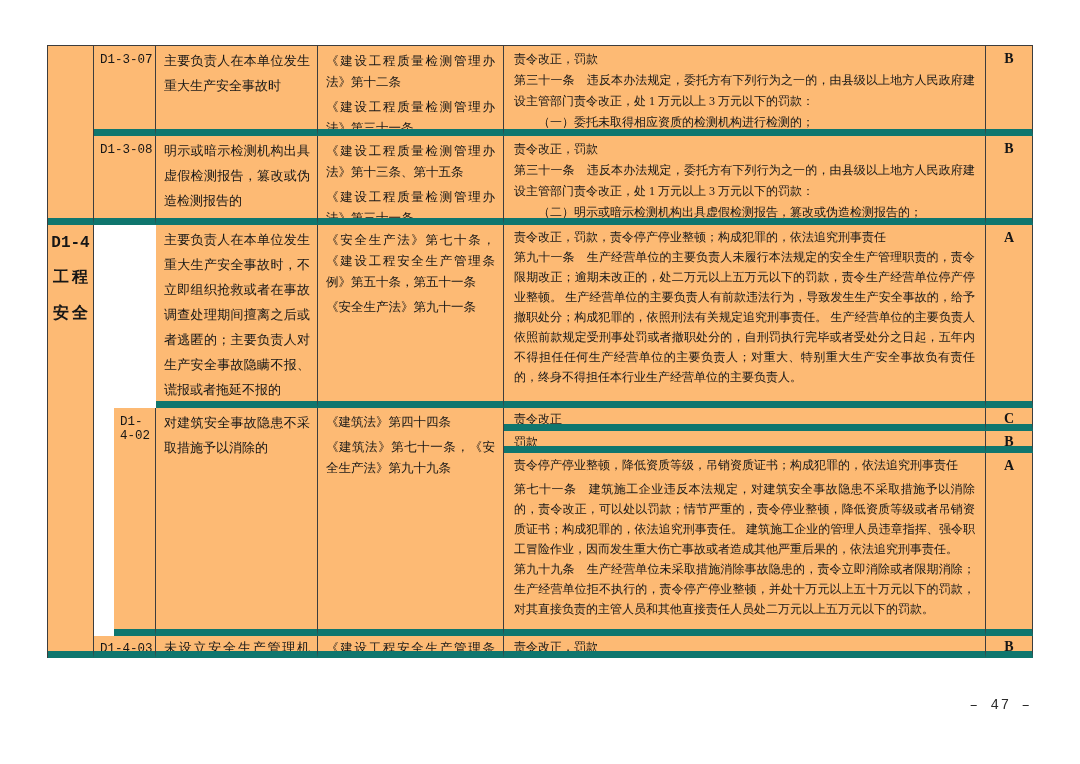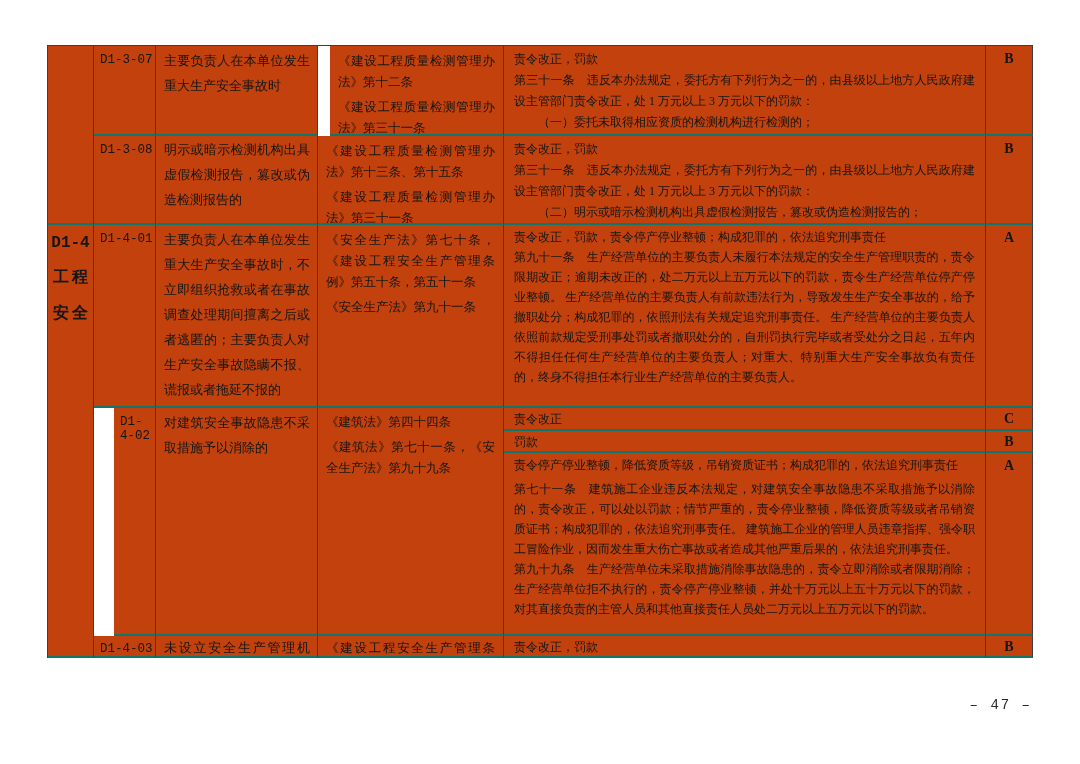--- a/index.html
+++ b/index.html
@@ -2,22 +2,22 @@
 <html><head>
 <meta charset="utf-8">
 <style>
   html,body{margin:0;padding:0;background:#ffffff;}
   .page{position:relative;width:1080px;height:764px;background:#ffffff;overflow:hidden;
         font-family:"Liberation Serif",serif;color:#161616;}
   .vtable{position:absolute;left:47px;top:45px;display:grid;
           grid-template-columns:46px 62px 162px 186px 482px 47px;
           grid-template-rows:90px 89px 183px 23px 22px 183px 22px;
           border-top:1px solid #3d3d3d;border-left:1px solid #3d3d3d;}
-  .cell{border-right:1px solid #3d3d3d;border-bottom:2px solid #0f766e;
-        box-sizing:border-box;overflow:hidden;background:#c2410c;}
+  .cell{border-right:1px solid #3d3d3d;border-bottom:7px solid #0f766e;
+        box-sizing:border-box;overflow:hidden;background:#fdba74;}
   
   .cat{ text-align:center;}
   .cat-id{font-family:"Liberation Mono",monospace;font-weight:bold;font-size:16px;margin-top:9px;}
   .cat-line{font-weight:bold;font-size:16px;letter-spacing:3px;margin-top:15px;padding-left:3px;}
   
   .code{font-family:"Liberation Mono",monospace;font-size:12.5px;padding:7px 2px 0 6px;}
   
   .desc{font-size:13px;line-height:25px;text-align:justify;padding:2px 7px 0 8px;}
   
   .legal{font-size:12.5px;line-height:21px;text-align:justify;padding:5px 8px 0 8px;}
@@ -46,45 +46,44 @@
 
     <div class="cell cat" style="grid-column:1;grid-row:1/3;"></div>
     <div class="cell cat" style="grid-column:1;grid-row:3/8;">
       <div class="cat-id">D1-4</div>
       <div class="cat-line">工程</div>
       <div class="cat-line">安全</div>
     </div>
 
     <div class="cell code" style="grid-column:2;grid-row:1;">D1-3-07</div>
     <div class="cell desc" style="grid-column:3;grid-row:1;">主要负责人在本单位发生重大生产安全事故时</div>
-    <div class="cell legal" style="grid-column:4;grid-row:1;margin-left:12px;">
+    <div class="cell legal" style="grid-column:4;grid-row:1;">
       <div>《建设工程质量检测管理办法》第十二条</div>
       <div>《建设工程质量检测管理办法》第三十一条</div>
     </div>
     <div class="cell content" style="grid-column:5;grid-row:1;">
       <div>责令改正，罚款</div>
       <div>第三十一条　违反本办法规定，委托方有下列行为之一的，由县级以上地方人民政府建设主管部门责令改正，处 1 万元以上 3 万元以下的罚款：</div>
       <div class="pen-item">（一）委托未取得相应资质的检测机构进行检测的；</div>
     </div>
     <div class="cell grade" style="grid-column:6;grid-row:1;">B</div>
 
     <div class="cell code" style="grid-column:2;grid-row:2;">D1-3-08</div>
-    <div class="cell desc" style="grid-column:3;grid-row:2;font-family:Liberation Mono, monospace;">明示或暗示检测机构出具虚假检测报告，篡改或伪造检测报告的</div>
+    <div class="cell desc" style="grid-column:3;grid-row:2;">明示或暗示检测机构出具虚假检测报告，篡改或伪造检测报告的</div>
     <div class="cell legal" style="grid-column:4;grid-row:2;">
       <div>《建设工程质量检测管理办法》第十三条、第十五条</div>
       <div>《建设工程质量检测管理办法》第三十一条</div>
     </div>
     <div class="cell content" style="grid-column:5;grid-row:2;">
       <div>责令改正，罚款</div>
       <div>第三十一条　违反本办法规定，委托方有下列行为之一的，由县级以上地方人民政府建设主管部门责令改正，处 1 万元以上 3 万元以下的罚款：</div>
       <div class="pen-item">（二）明示或暗示检测机构出具虚假检测报告，篡改或伪造检测报告的；</div>
     </div>
     <div class="cell grade" style="grid-column:6;grid-row:2;">B</div>
 
-    <div class="cell code" style="grid-column:2;grid-row:3;">D1-4-01</div>
     <div class="cell desc" style="grid-column:3;grid-row:3;">主要负责人在本单位发生重大生产安全事故时，不立即组织抢救或者在事故调查处理期间擅离之后或者逃匿的；主要负责人对生产安全事故隐瞒不报、谎报或者拖延不报的</div>
     <div class="cell legal" style="grid-column:4;grid-row:3;">
       <div>《安全生产法》第七十条，《建设工程安全生产管理条例》第五十条，第五十一条</div>
       <div>《安全生产法》第九十一条</div>
     </div>
     <div class="cell content content-lg" style="grid-column:5;grid-row:3;">
       <div>责令改正，罚款，责令停产停业整顿；构成犯罪的，依法追究刑事责任</div>
       <div>第九十一条　生产经营单位的主要负责人未履行本法规定的安全生产管理职责的，责令限期改正；逾期未改正的，处二万元以上五万元以下的罚款，责令生产经营单位停产停业整顿。 生产经营单位的主要负责人有前款违法行为，导致发生生产安全事故的，给予撤职处分；构成犯罪的，依照刑法有关规定追究刑事责任。 生产经营单位的主要负责人依照前款规定受刑事处罚或者撤职处分的，自刑罚执行完毕或者受处分之日起，五年内不得担任任何生产经营单位的主要负责人；对重大、特别重大生产安全事故负有责任的，终身不得担任本行业生产经营单位的主要负责人。</div>
     </div>
     <div class="cell grade" style="grid-column:6;grid-row:3;">A</div>

